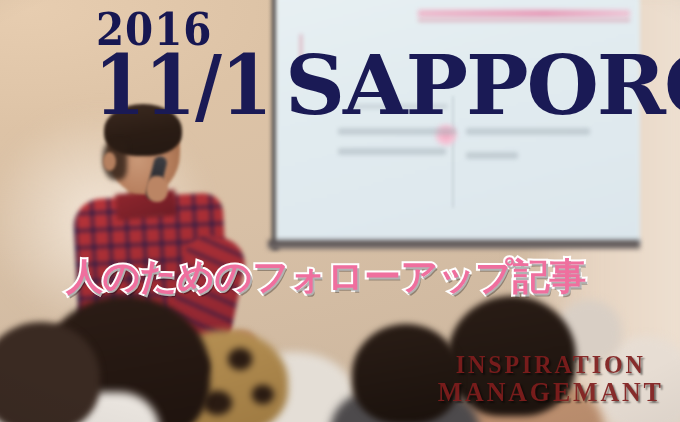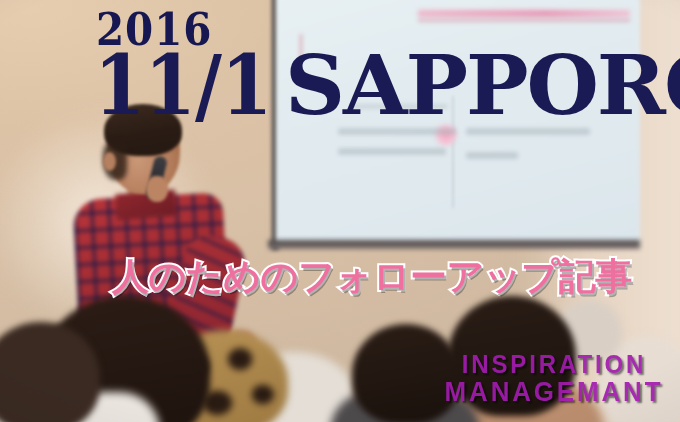--- a/index.html
+++ b/index.html
@@ -214,29 +214,29 @@
     font-weight:700;
     font-size:37px;
     letter-spacing:-0.5px;
     color:#ef6f9e;
     white-space:nowrap;
     -webkit-text-stroke:4px #ffffff;
     paint-order:stroke fill;
     text-shadow:2px 3px 0 rgba(0,0,0,.30);
   }
   .jp-1{top:197px;}
-  .jp-2{top:252px;margin-left:46px;}
+  .jp-2{top:252px;}
 
   .logo{
     position:absolute;right:12px;bottom:16px;
     text-align:center;
-    font-family:Liberation Sans, sans-serif;
+    font-family:Liberation Serif, serif;
     font-weight:700;
     line-height:1.0;
-    color:#a21caf;
+    color:#7f1d1d;
     letter-spacing:3px;
     text-shadow:2px 2px 2px rgba(0,0,0,.55);
     opacity:.92;
   }
   .logo-1{font-size:25px;transform:scaleX(.96);}
   .logo-2{font-size:27px;margin-top:2px;transform:scaleX(.96);}
 </style>
 </head>
 <body>
 

